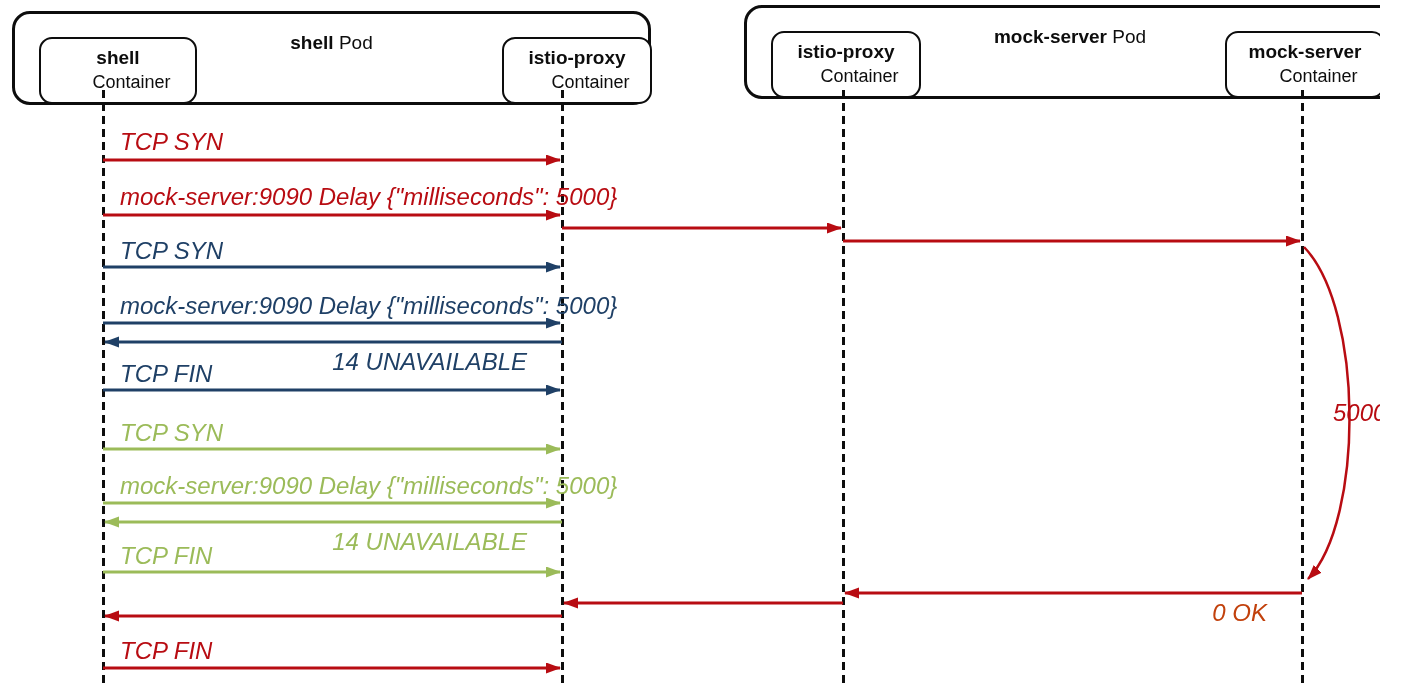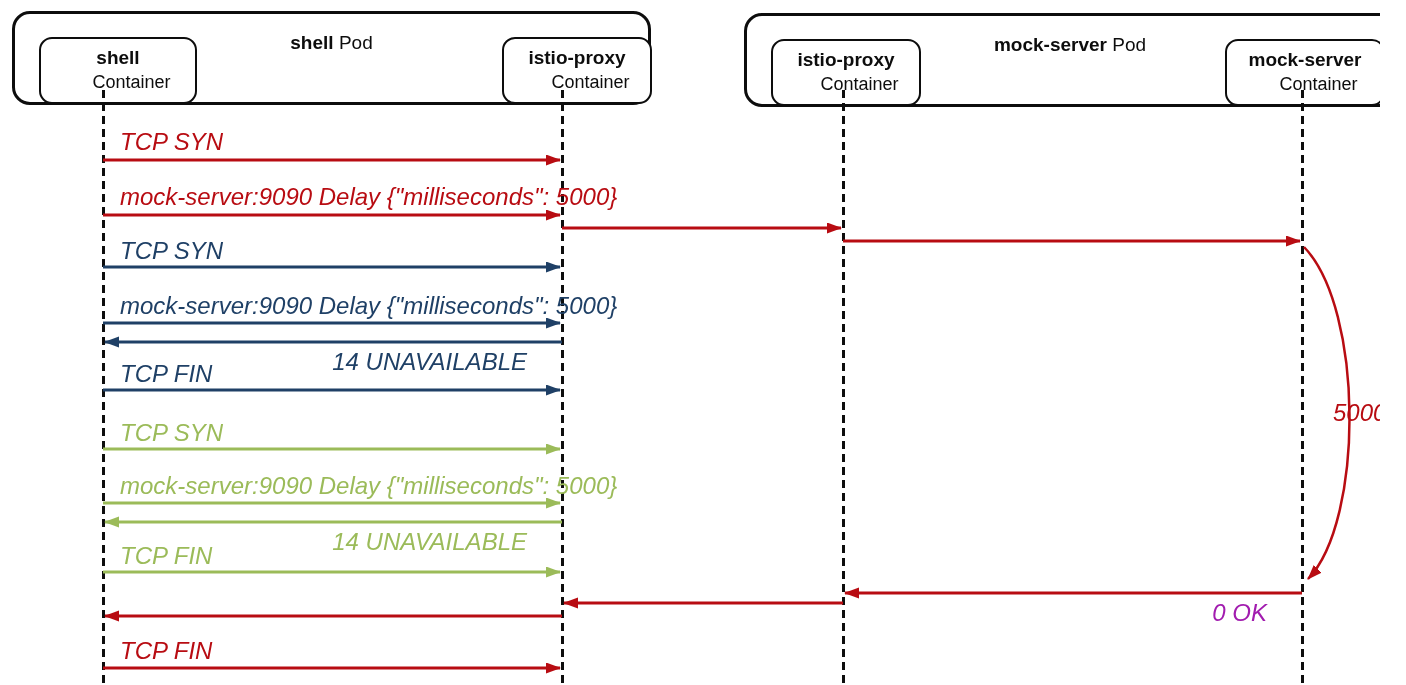--- a/index.html
+++ b/index.html
@@ -42,21 +42,21 @@
     <div class="cbox" style="left:24px;top:23px;width:158px;height:67px;">
       <div class="cname">shell</div>
       <div class="ctype">Container</div>
     </div>
     <div class="cbox" style="left:487px;top:23px;width:150px;height:67px;">
       <div class="cname">istio-proxy</div>
       <div class="ctype">Container</div>
     </div>
   </div>
 
-  <div class="pod" style="left:744px;top:13px;width:652px;height:94px;">
+  <div class="pod" style="left:744px;top:5px;width:652px;height:94px;">
     <div class="pod-title"><span class="b">mock-server</span><span> Pod</span></div>
     <div class="cbox" style="left:24px;top:23px;width:150px;height:67px;">
       <div class="cname">istio-proxy</div>
       <div class="ctype">Container</div>
     </div>
     <div class="cbox" style="left:478px;top:23px;width:160px;height:67px;">
       <div class="cname">mock-server</div>
       <div class="ctype">Container</div>
     </div>
   </div>
@@ -103,18 +103,18 @@
       <div class="msg-label" style="color: rgb(184, 12, 18); top: 132px; left: 120px;">TCP SYN</div>
       <div class="msg-label" style="color: rgb(184, 12, 18); top: 187px; left: 120px;">mock-server:9090 Delay {"milliseconds": 5000}</div>
       <div class="msg-label" style="color: rgb(31, 64, 102); top: 241px; left: 120px;">TCP SYN</div>
       <div class="msg-label" style="color: rgb(31, 64, 102); top: 296px; left: 120px;">mock-server:9090 Delay {"milliseconds": 5000}</div>
       <div class="msg-label" style="color: rgb(31, 64, 102); top: 352px; right: 853px;">14 UNAVAILABLE</div>
       <div class="msg-label" style="color: rgb(31, 64, 102); top: 364px; left: 120px;">TCP FIN</div>
       <div class="msg-label" style="color: rgb(155, 187, 89); top: 423px; left: 120px;">TCP SYN</div>
       <div class="msg-label" style="color: rgb(155, 187, 89); top: 476px; left: 120px;">mock-server:9090 Delay {"milliseconds": 5000}</div>
       <div class="msg-label" style="color: rgb(155, 187, 89); top: 532px; right: 853px;">14 UNAVAILABLE</div>
       <div class="msg-label" style="color: rgb(155, 187, 89); top: 546px; left: 120px;">TCP FIN</div>
-      <div class="msg-label" style="color: #a21caf; top: 603px; right: 113px; font-style: italic;">0 OK</div>
+      <div class="msg-label" style="color: #c2410c; top: 603px; right: 113px; font-style: italic;">0 OK</div>
       <div class="msg-label" style="color: rgb(184, 12, 18); top: 641px; left: 120px;">TCP FIN</div>
       <div class="msg-label" style="color: rgb(184, 12, 18); left: 1333px; top: 403px;">5000ms</div>
     </div>
 
 </div>
 
 </body></html>

